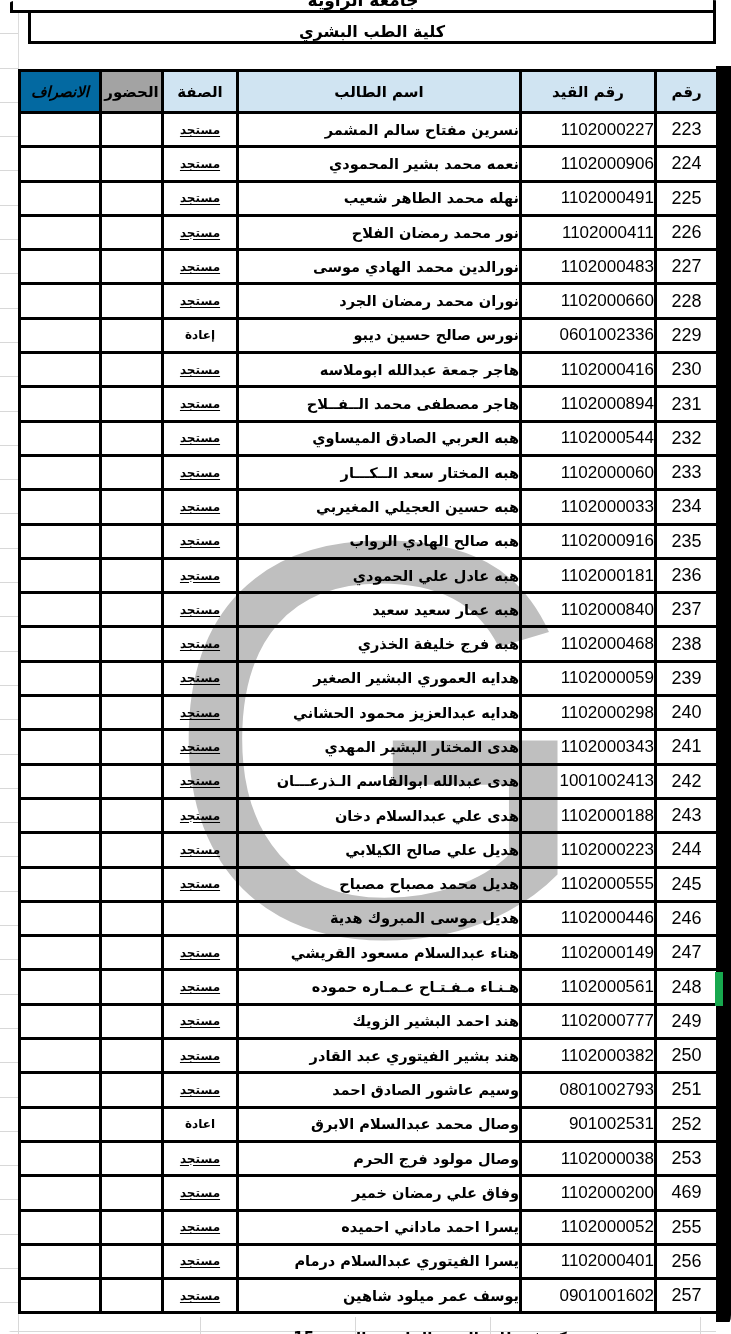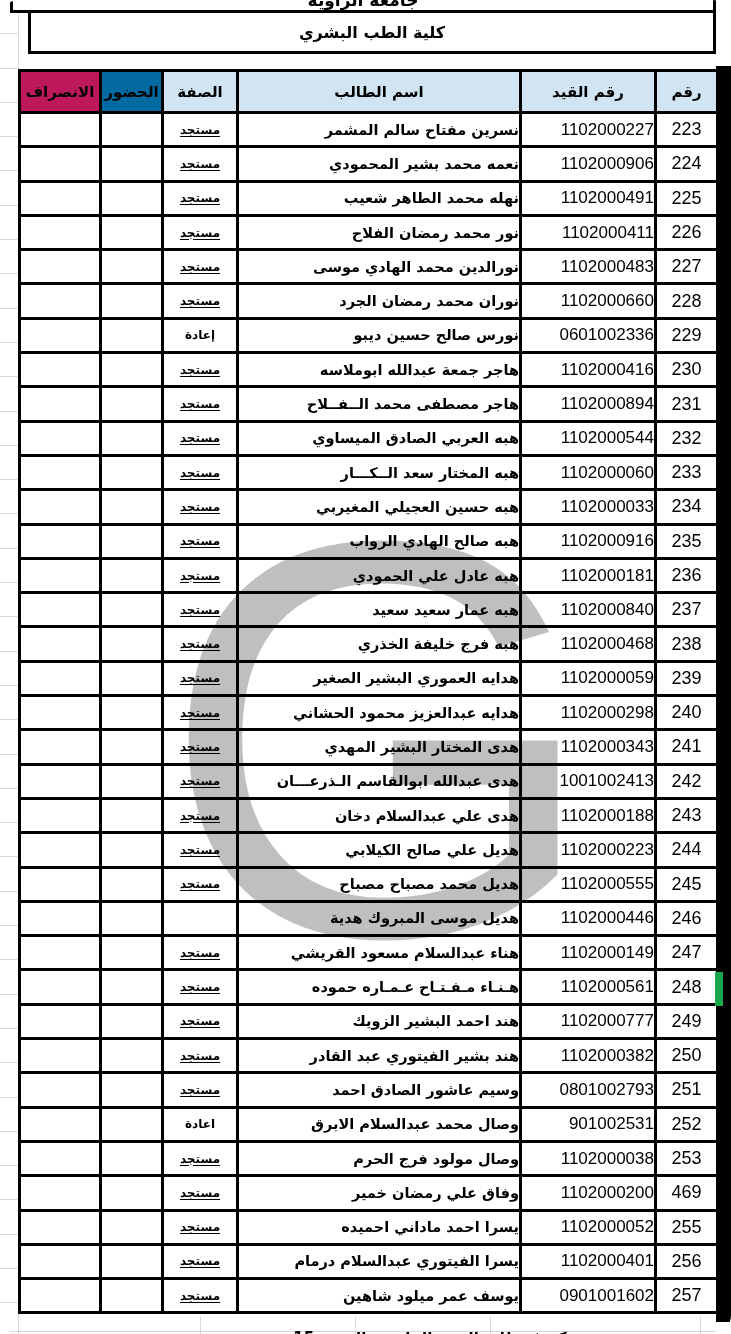--- a/index.html
+++ b/index.html
@@ -16,21 +16,21 @@
   
   #right-strip{position:absolute;left:716px;top:66px;width:15px;height:1256px;background:#000;}
   #sel-marker{position:absolute;left:715px;top:972px;width:8px;height:34px;background:#17a84e;z-index:3;}
 
   .titlebox{
     position:absolute;border:3px solid #000;background:#fff;box-sizing:border-box;
     display:flex;justify-content:center;overflow:hidden;text-align:center;direction:rtl;
   }
   #title-university{left:10px;top:-17px;width:706px;height:30px;align-items:flex-end;
     font-size:17px;font-weight:bold;line-height:19px;}
-  #title-faculty{left:28px;top:10px;width:688px;height:44px;align-items:center;
+  #title-faculty{left:28px;top:10px;width:688px;height:34px;align-items:flex-end;
     font-size:16px;font-weight:bold;}
   #title-sheet{left:28px;top:41px;width:688px;height:31px;align-items:flex-start;
     font-size:15px;font-weight:bold;line-height:33px;}
 
   table#sheet{
     position:absolute;left:18px;top:69px;width:698px;table-layout:fixed;
     border-collapse:collapse;direction:rtl;z-index:1;background:#fff;
   }
   table#sheet th,table#sheet td{
     border:3px solid #000;box-sizing:border-box;overflow:hidden;white-space:nowrap;
@@ -86,22 +86,22 @@
       <col class="w-status">
         <col class="w-att">
         <col class="w-dep">
     </colgroup>
     <thead>
       <tr>
         <th style="background: rgb(208, 228, 242);">رقم</th>
         <th style="background: rgb(208, 228, 242);">رقم القيد</th>
         <th style="background: rgb(208, 228, 242);">اسم الطالب</th>
         <th style="background: rgb(208, 228, 242); margin-left: 11px;">الصفة</th>
-        <th style="background: #0369a1;">الحضور</th>
-        <th style="background: #be185d;">الانصراف</th>
+        <th style="background: #a3a3a3;">الحضور</th>
+        <th style="background: #0369a1; font-style: italic;">الانصراف</th>
       </tr>
     </thead>
     <tbody>
         <tr>
           <td class="c-no">223</td>
           <td class="c-reg">1102000227</td>
           <td class="c-name">نسرين مفتاح سالم المشمر</td>
           <td class="c-status u">مستجد</td>
           <td class="c-att"></td>
           <td class="c-dep"></td>

